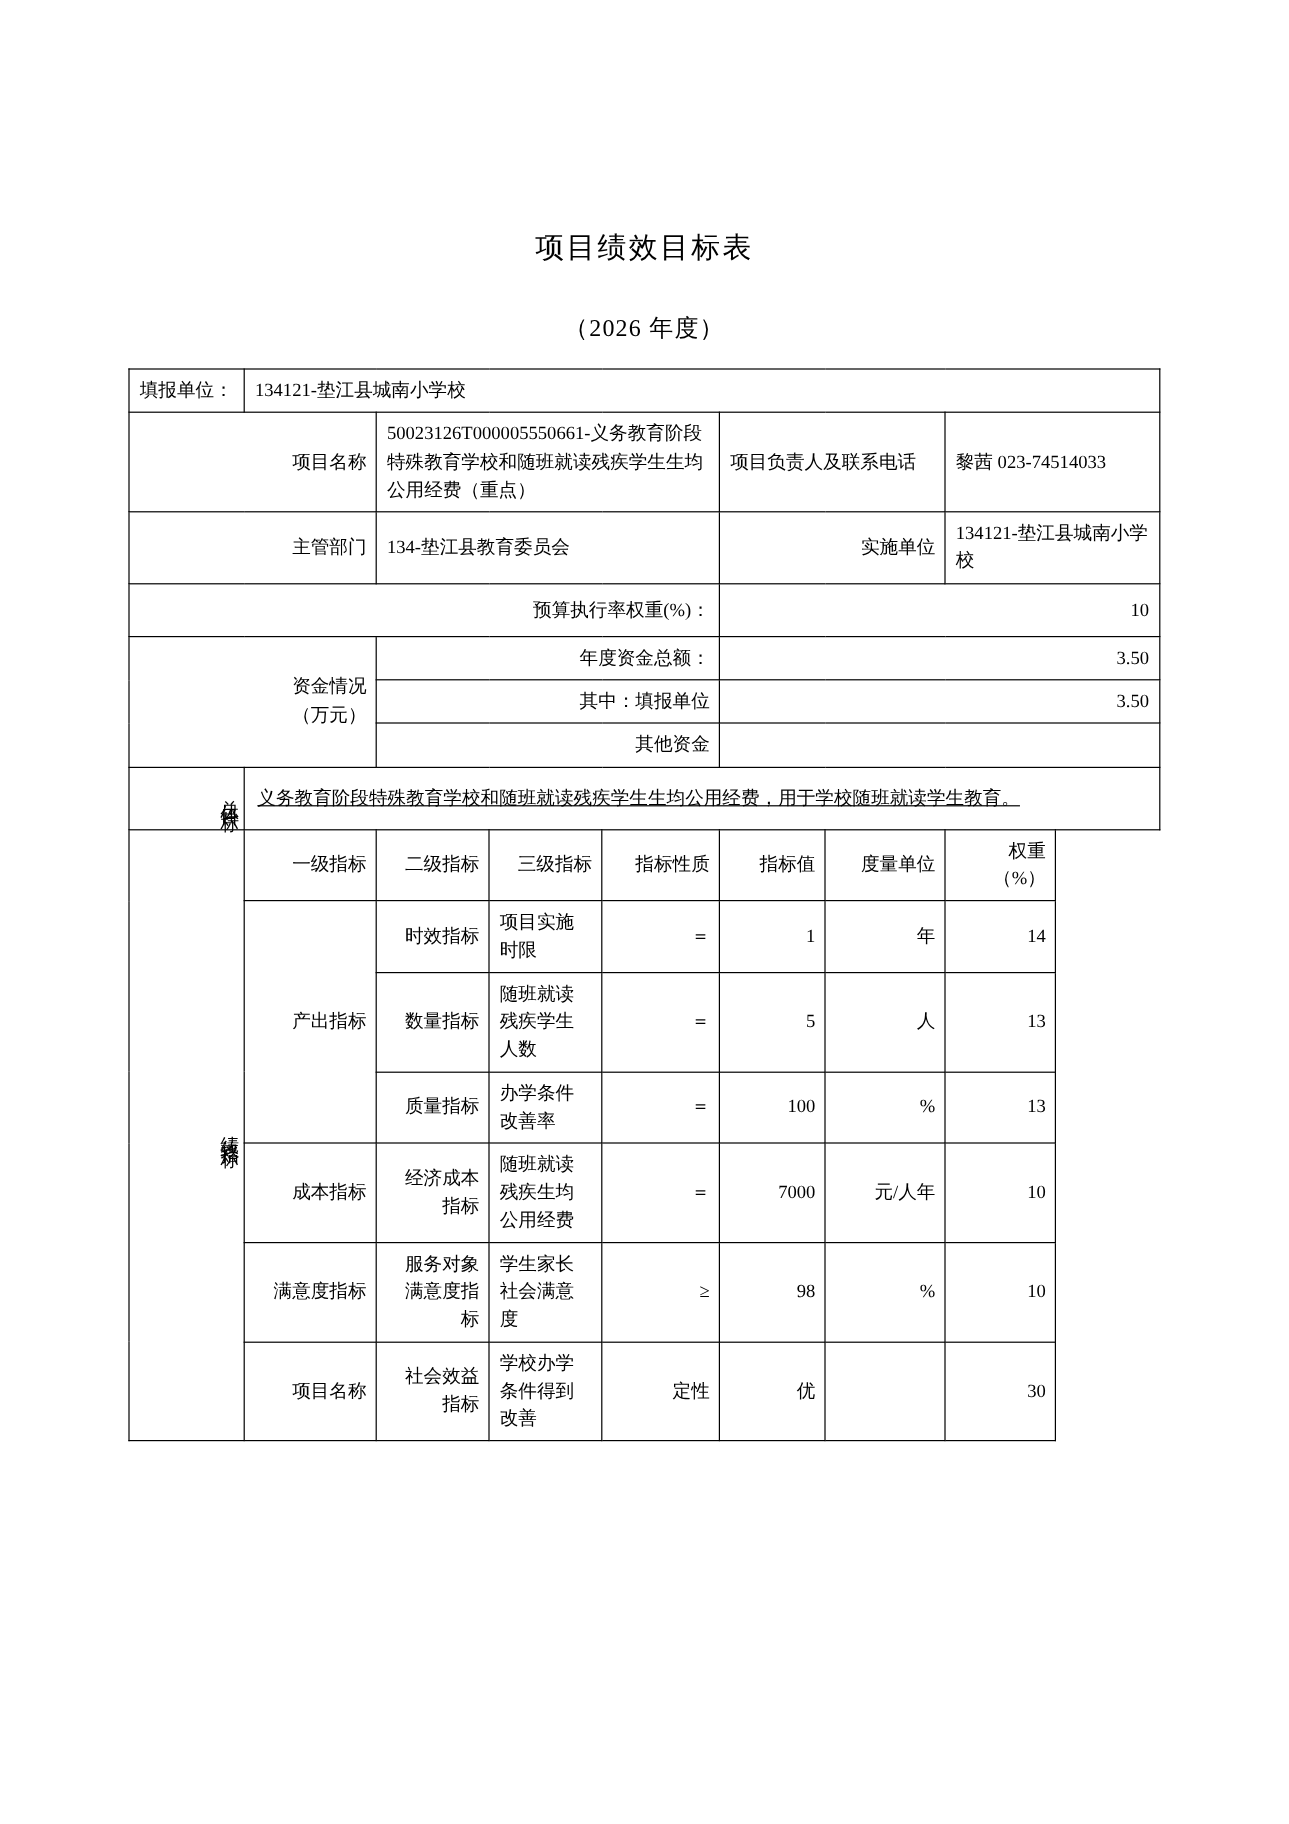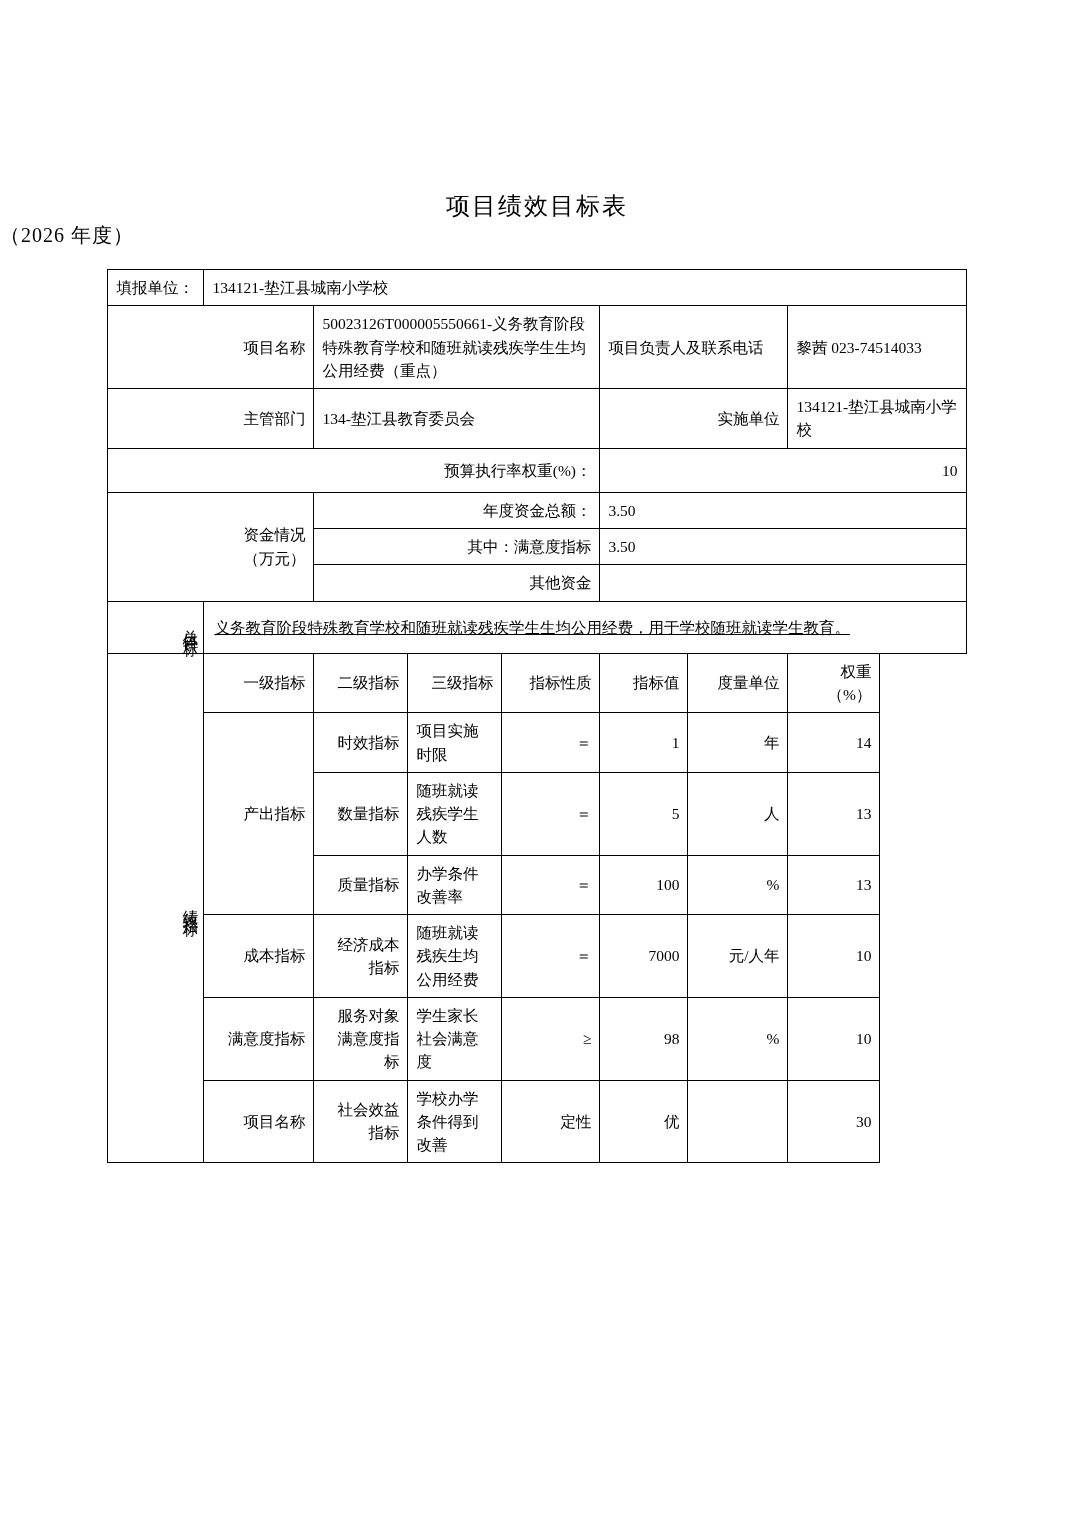--- a/index.html
+++ b/index.html
@@ -22,41 +22,42 @@
     position: relative;
   }
   .doc-title {
     text-align: center;
     font-size: 24px;
     letter-spacing: 2px;
     margin-top: 190px;
     font-family: "Liberation Serif", "DejaVu Serif", serif;
   }
   .doc-subtitle {
-    text-align: left;
+    text-align: center;
     font-size: 20px;
+    margin-top: 38px;
     letter-spacing: 1px;
   }
   table.main {
     border-collapse: collapse;
     width: 858px;
     margin: 20px auto 0 auto;
     table-layout: fixed;
   }
   table.main td {
     border: 1px solid #000000;
     padding: 6px 8px;
     font-size: 15.5px;
     line-height: 1.5;
     vertical-align: middle;
     word-wrap: break-word;
   }
   .c { text-align: right; }
   .l { text-align: left; }
-  .r { text-align: left; }
+  .r { text-align: right; }
   .vstack {
     writing-mode: vertical-rl;
     text-orientation: upright;
     letter-spacing: 4px;
     margin: 0 auto;
     display: inline-block;
     line-height: 1.2;
   }
 </style>
 </head>
@@ -107,21 +108,21 @@
 
     <tr>
       <td class="c" colspan="2" rowspan="3">
         <div>资金情况</div>
         <div>（万元）</div>
       </td>
       <td class="c" colspan="3">年度资金总额：</td>
       <td class="r" colspan="4">3.50</td>
     </tr>
     <tr>
-      <td class="c" colspan="3">其中：满意度指标</td>
+      <td class="c" colspan="3">其中：填报单位</td>
       <td class="r" colspan="4">3.50</td>
     </tr>
     <tr>
       <td class="c" colspan="3">其他资金</td>
       <td class="r" colspan="4"></td>
     </tr>
 
     <tr>
       <td class="c" style="padding:10px 4px;">
         <span class="vstack">总体目标</span>

